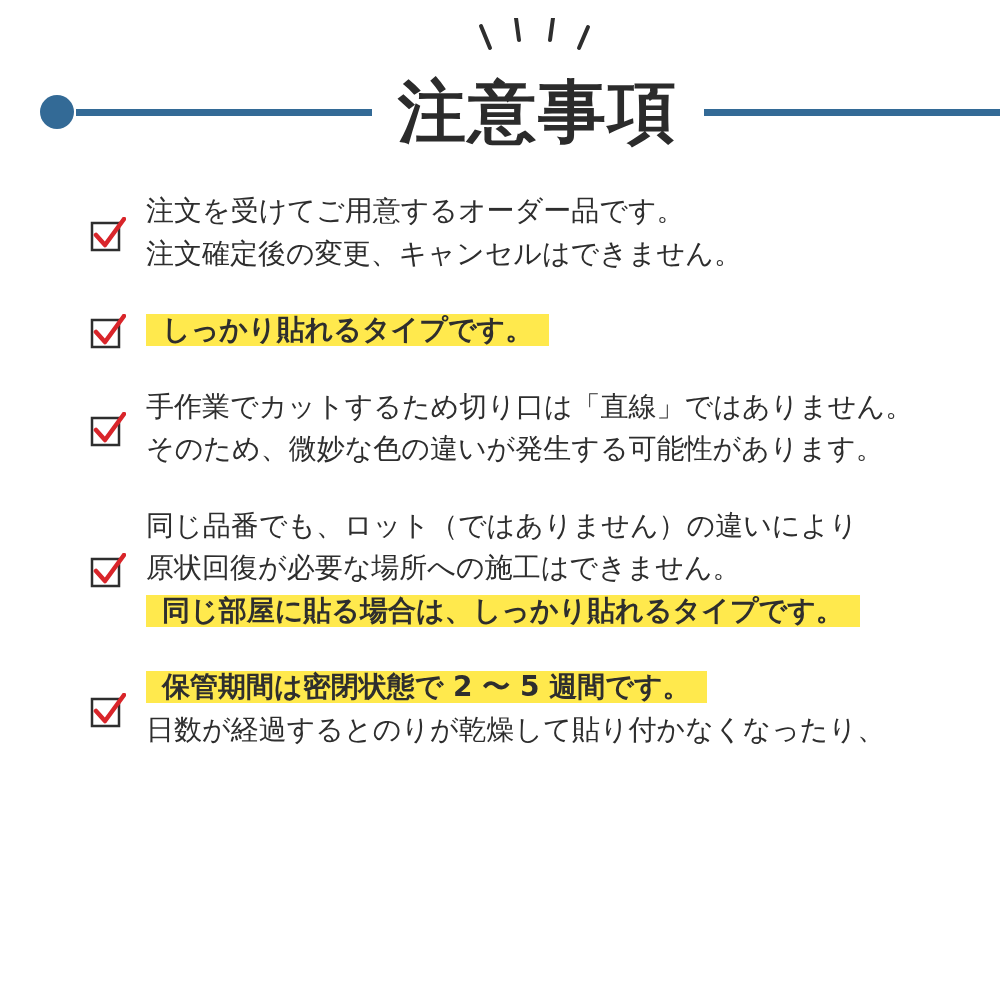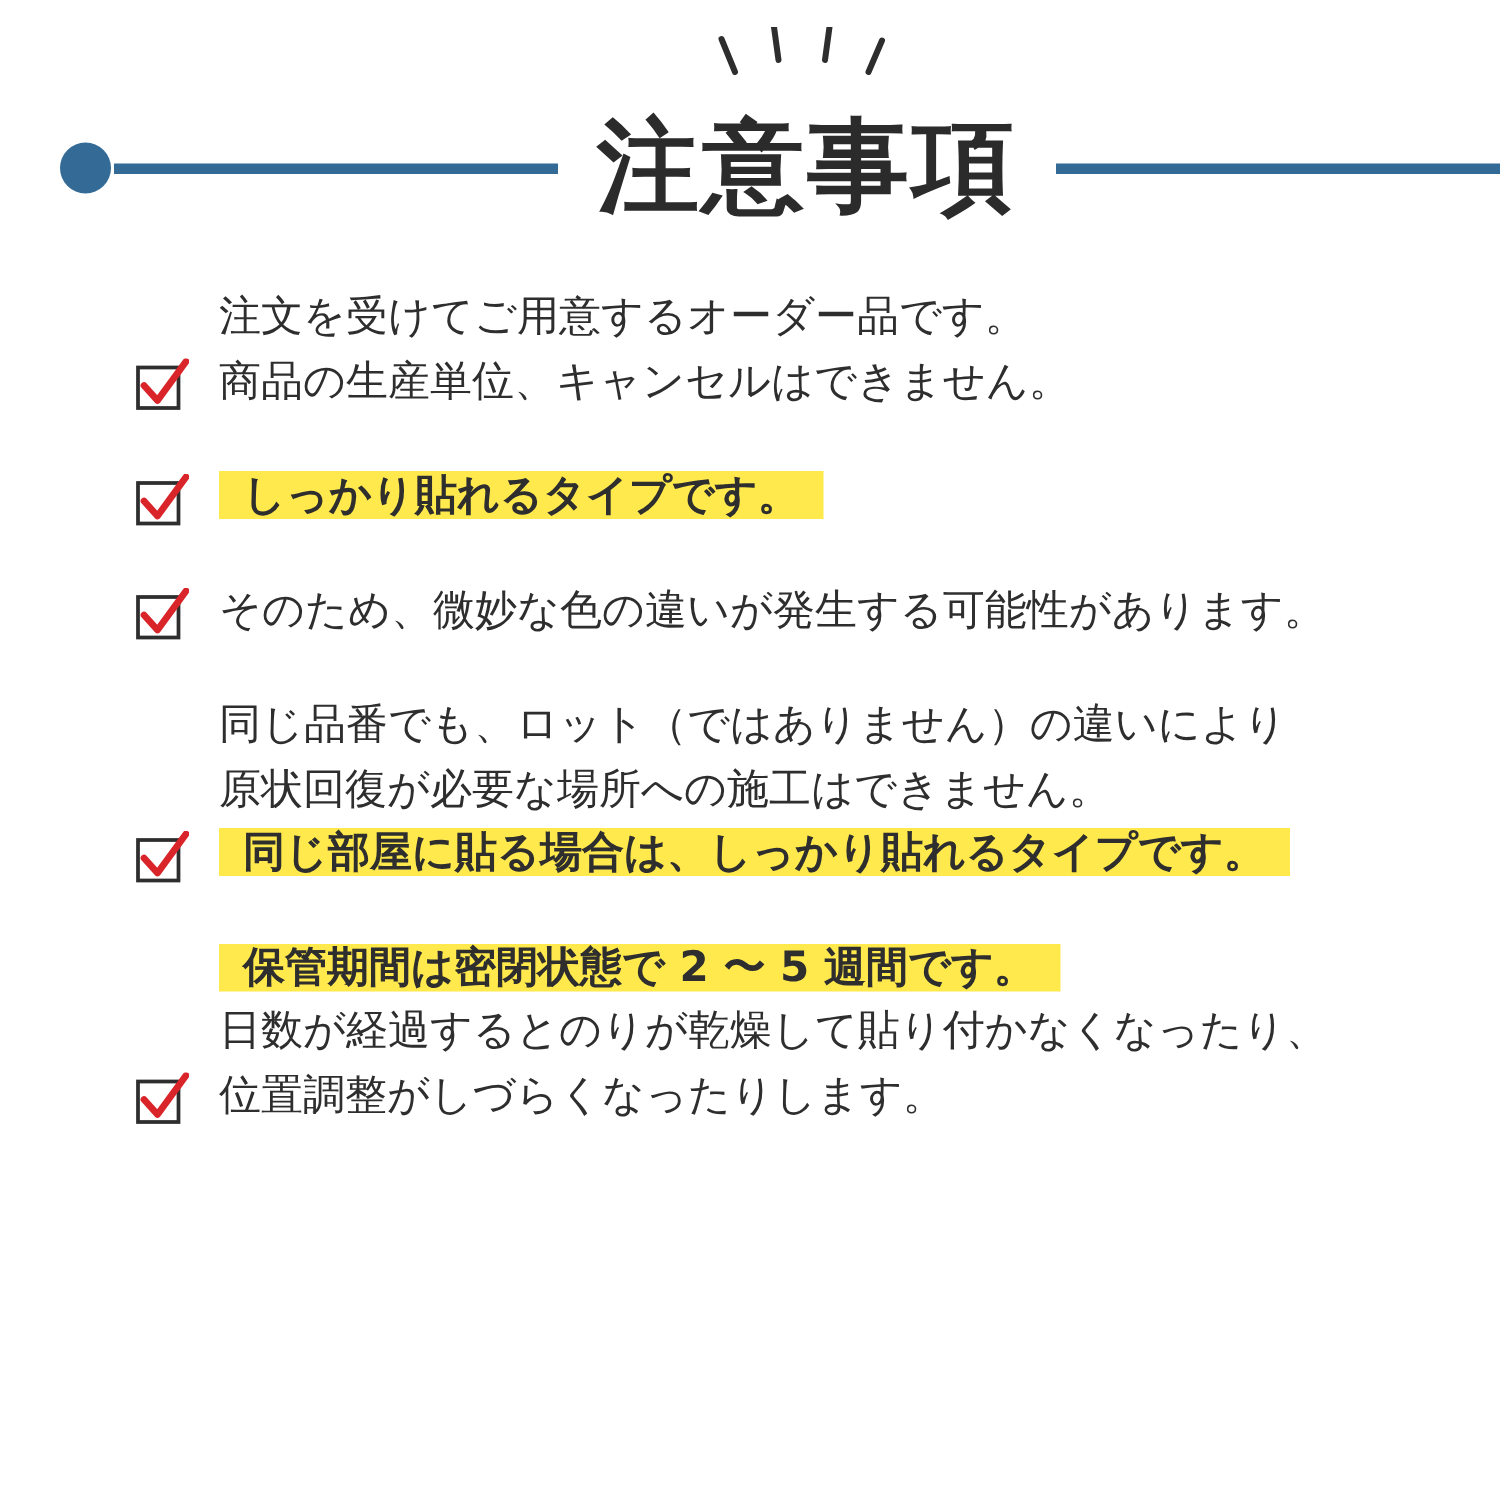--- a/index.html
+++ b/index.html
@@ -76,21 +76,21 @@
   
   .list {
     position: absolute;
     top: 190px;
     left: 52px;
     width: 900px;
   }
 
   .item {
     display: flex;
-    align-items: flex-end;
+    align-items: center;
     margin-bottom: 34px;
   }
 
   .check {
     flex: 0 0 auto;
     width: 36px;
     height: 36px;
     margin-top: 4px;
     margin-right: 20px;
     position: relative;
@@ -153,21 +153,21 @@
   <div class="list">
       <div class="item">
         <span class="check">
           <svg width="36" height="36" viewBox="0 0 36 36" xmlns="http://www.w3.org/2000/svg">
             <rect x="2" y="6" width="27" height="27" fill="none" stroke="#2e2e2e" stroke-width="2.5"></rect>
             <path d="M6 18 L15 28 L34 2" fill="none" stroke="#d9252a" stroke-width="4.5" stroke-linecap="round" stroke-linejoin="round"></path>
           </svg>
         </span>
         <div class="lines">
           <div class="line">注文を受けてご用意するオーダー品です。</div>
-          <div class="line">商品の生産単位、キャンセルはできません。</div>
+          <div class="line">注文確定後の変更、キャンセルはできません。</div>
         </div>
       </div>
       <div class="item">
         <span class="check">
           <svg width="36" height="36" viewBox="0 0 36 36" xmlns="http://www.w3.org/2000/svg">
             <rect x="2" y="6" width="27" height="27" fill="none" stroke="#2e2e2e" stroke-width="2.5"></rect>
             <path d="M6 18 L15 28 L34 2" fill="none" stroke="#d9252a" stroke-width="4.5" stroke-linecap="round" stroke-linejoin="round"></path>
           </svg>
         </span>
         <div class="lines">
@@ -175,20 +175,21 @@
         </div>
       </div>
       <div class="item">
         <span class="check">
           <svg width="36" height="36" viewBox="0 0 36 36" xmlns="http://www.w3.org/2000/svg">
             <rect x="2" y="6" width="27" height="27" fill="none" stroke="#2e2e2e" stroke-width="2.5"></rect>
             <path d="M6 18 L15 28 L34 2" fill="none" stroke="#d9252a" stroke-width="4.5" stroke-linecap="round" stroke-linejoin="round"></path>
           </svg>
         </span>
         <div class="lines">
+          <div class="line">手作業でカットするため切り口は「直線」ではありません。</div>
           <div class="line">そのため、微妙な色の違いが発生する可能性があります。</div>
         </div>
       </div>
       <div class="item">
         <span class="check">
           <svg width="36" height="36" viewBox="0 0 36 36" xmlns="http://www.w3.org/2000/svg">
             <rect x="2" y="6" width="27" height="27" fill="none" stroke="#2e2e2e" stroke-width="2.5"></rect>
             <path d="M6 18 L15 28 L34 2" fill="none" stroke="#d9252a" stroke-width="4.5" stroke-linecap="round" stroke-linejoin="round"></path>
           </svg>
         </span>
@@ -201,18 +202,17 @@
       <div class="item">
         <span class="check">
           <svg width="36" height="36" viewBox="0 0 36 36" xmlns="http://www.w3.org/2000/svg">
             <rect x="2" y="6" width="27" height="27" fill="none" stroke="#2e2e2e" stroke-width="2.5"></rect>
             <path d="M6 18 L15 28 L34 2" fill="none" stroke="#d9252a" stroke-width="4.5" stroke-linecap="round" stroke-linejoin="round"></path>
           </svg>
         </span>
         <div class="lines">
           <div class="line bold"><span class="hl">保管期間は密閉状態で 2 〜 5 週間です。</span></div>
           <div class="line">日数が経過するとのりが乾燥して貼り付かなくなったり、</div>
-          <div class="line">位置調整がしづらくなったりします。</div>
         </div>
       </div>
     </div>
 
 </div>
 
 </body></html>

